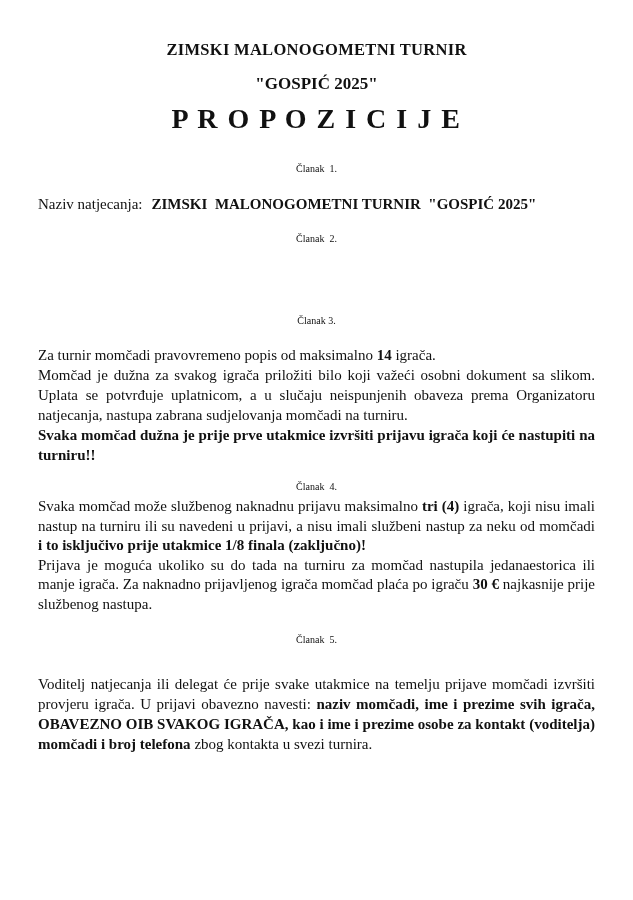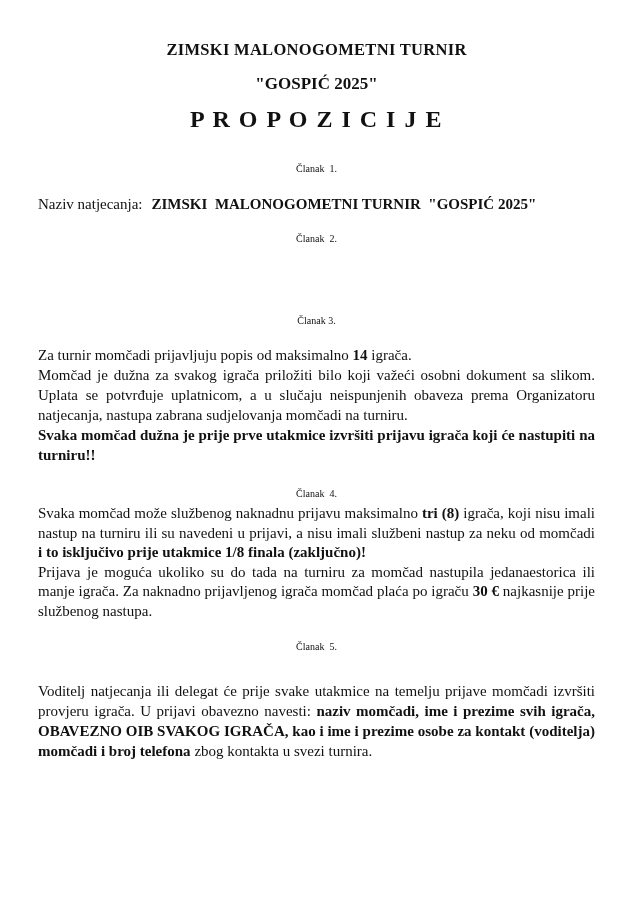--- a/index.html
+++ b/index.html
@@ -32,35 +32,35 @@
     margin: 13px 0 0 0;
     text-align: center;
     font-weight: bold;
     font-size: 17px;
     line-height: 22px;
   }
   .title-3 {
     margin: 11px 0 0 0;
     text-align: center;
     font-weight: bold;
-    font-size: 24px;
+    font-size: 28px;
     line-height: 26px;
     letter-spacing: 1.5px;
   }
   .clanak {
     text-align: center;
     font-size: 10px;
     line-height: 20px;
     white-space: pre;
     margin: 0;
   }
   .clanak-1 { margin-top: 27px; }
   .clanak-2 { margin-top: 15px; }
   .clanak-3 { margin-top: 62px; }
-  .clanak-4 { margin-top: 19px; }
+  .clanak-4 { margin-top: 12px; }
   .clanak-5 { margin-top: 16px; }
   .naziv-line {
     margin: 15px 0 0 0;
     white-space: pre;
   }
   .naziv-line .label { white-space: pre; }
   .naziv-line .b { margin-left: 9px; }
   .org-block { margin: 13px 0 0 0; }
   .org-row {
     display: flex;
@@ -89,28 +89,28 @@
   <p class="title-2">"GOSPIĆ 2025"</p>
   <p class="title-3">P R O P O Z I C I J E</p>
 
   <p class="clanak clanak-1">Članak  1.</p>
   <p class="naziv-line"><span class="label">Naziv natjecanja:</span><span class="b">ZIMSKI  MALONOGOMETNI TURNIR  "GOSPIĆ 2025"</span></p>
 
   <p class="clanak clanak-2">Članak  2.</p>
 
   <p class="clanak clanak-3">Članak 3.</p>
   <div class="body-block">
-    <p class="para"><span>Za turnir momčadi prijavljuju popis od maksimalno </span><span class="b">14</span><span> igrača.</span></p>
+    <p class="para"><span>Za turnir momčadi pravovremeno popis od maksimalno </span><span class="b">14</span><span> igrača.</span></p>
     <p class="para"><span>Momčad je dužna za svakog igrača priložiti bilo koji važeći osobni dokument sa slikom. Uplata se potvrđuje uplatnicom, a u slučaju neispunjenih obaveza prema Organizatoru natjecanja, nastupa zabrana sudjelovanja momčadi na turniru.</span></p>
     <p class="para"><span class="b">Svaka momčad dužna je prije prve utakmice izvršiti prijavu igrača koji će nastupiti na turniru!!</span></p>
   </div>
 
   <p class="clanak clanak-4">Članak  4.</p>
   <div class="body-block-tight">
-    <p class="para a4-para"><span>Svaka momčad može službenog naknadnu prijavu maksimalno </span><span class="b">tri (8)</span><span> igrača, koji nisu imali nastup na turniru ili su navedeni u prijavi, a nisu imali službeni nastup za neku od momčadi </span><span class="b">i to isključivo prije utakmice 1/8 finala (zaključno)!</span></p>
+    <p class="para a4-para"><span>Svaka momčad može službenog naknadnu prijavu maksimalno </span><span class="b">tri (4)</span><span> igrača, koji nisu imali nastup na turniru ili su navedeni u prijavi, a nisu imali službeni nastup za neku od momčadi </span><span class="b">i to isključivo prije utakmice 1/8 finala (zaključno)!</span></p>
     <p class="para a4-para"><span>Prijava je moguća ukoliko su do tada na turniru za momčad nastupila jedanaestorica ili manje igrača. Za naknadno prijavljenog igrača momčad plaća po igraču </span><span class="b">30 €</span><span> najkasnije prije službenog nastupa.</span></p>
   </div>
 
   <p class="clanak clanak-5">Članak  5.</p>
   <div class="body-block-a5">
     <p class="para"><span>Voditelj natjecanja ili delegat će prije svake utakmice na temelju prijave momčadi izvršiti provjeru igrača. U prijavi obavezno navesti: </span><span class="b">naziv momčadi, ime i prezime svih igrača, OBAVEZNO OIB SVAKOG IGRAČA, kao i ime i prezime osobe za kontakt (voditelja) momčadi i broj telefona</span><span> zbog kontakta u svezi turnira.</span></p>
   </div>
 
 </div>
 

